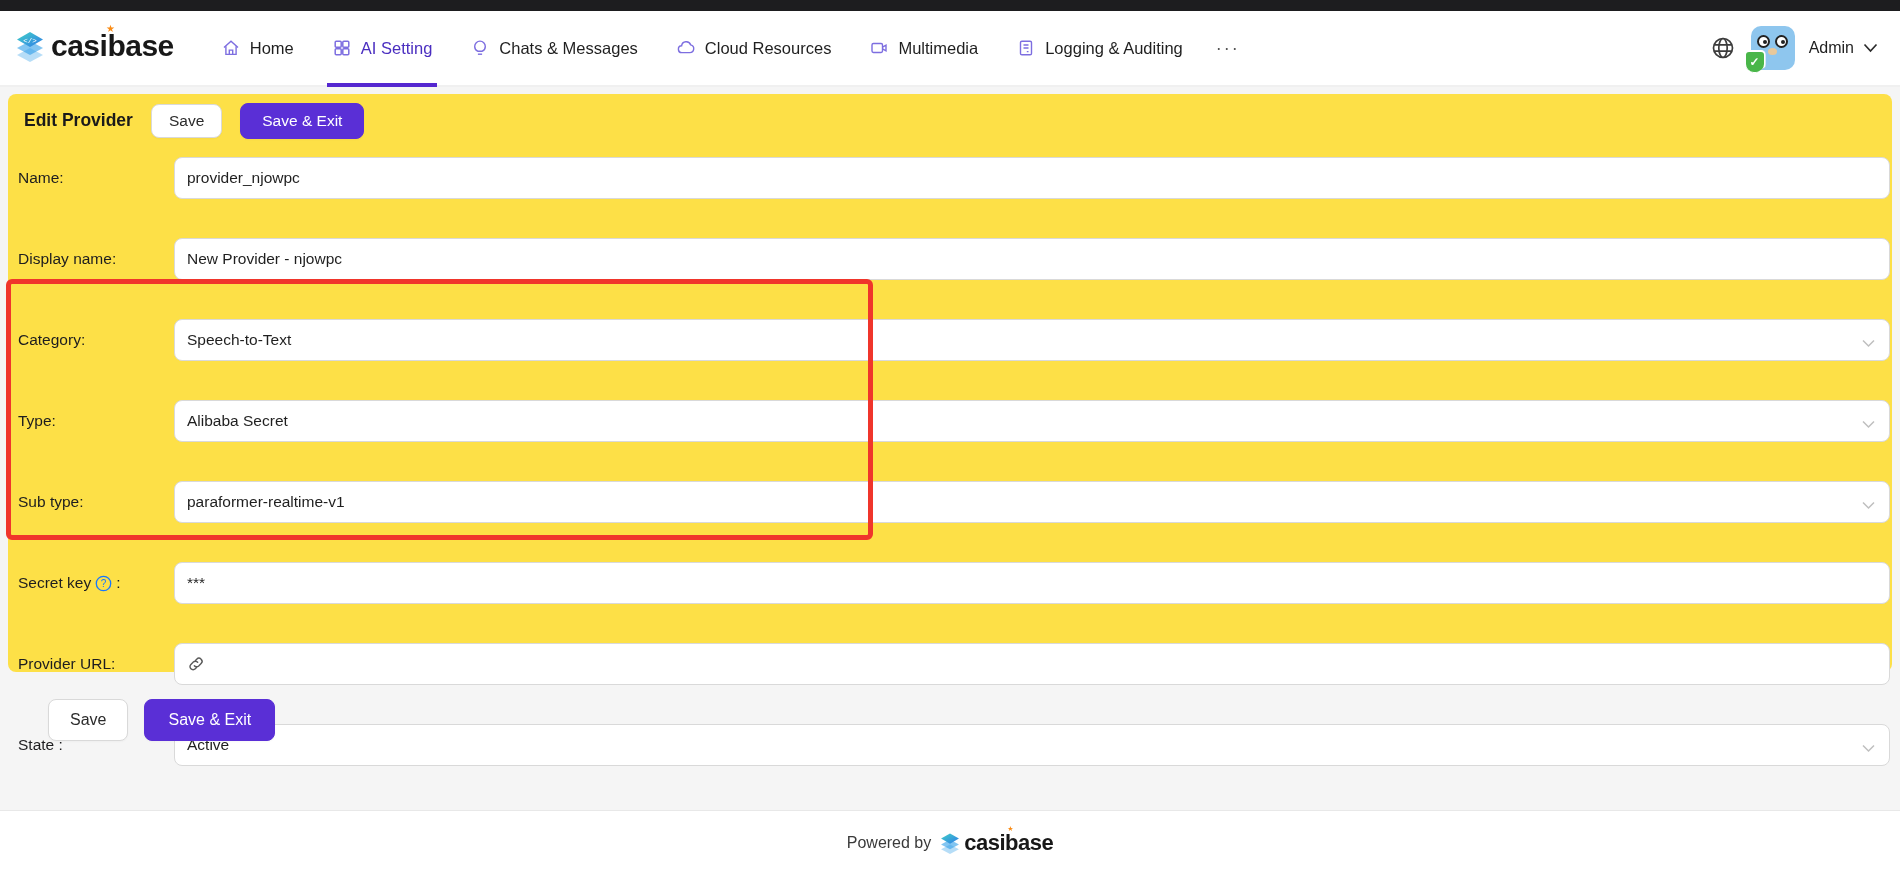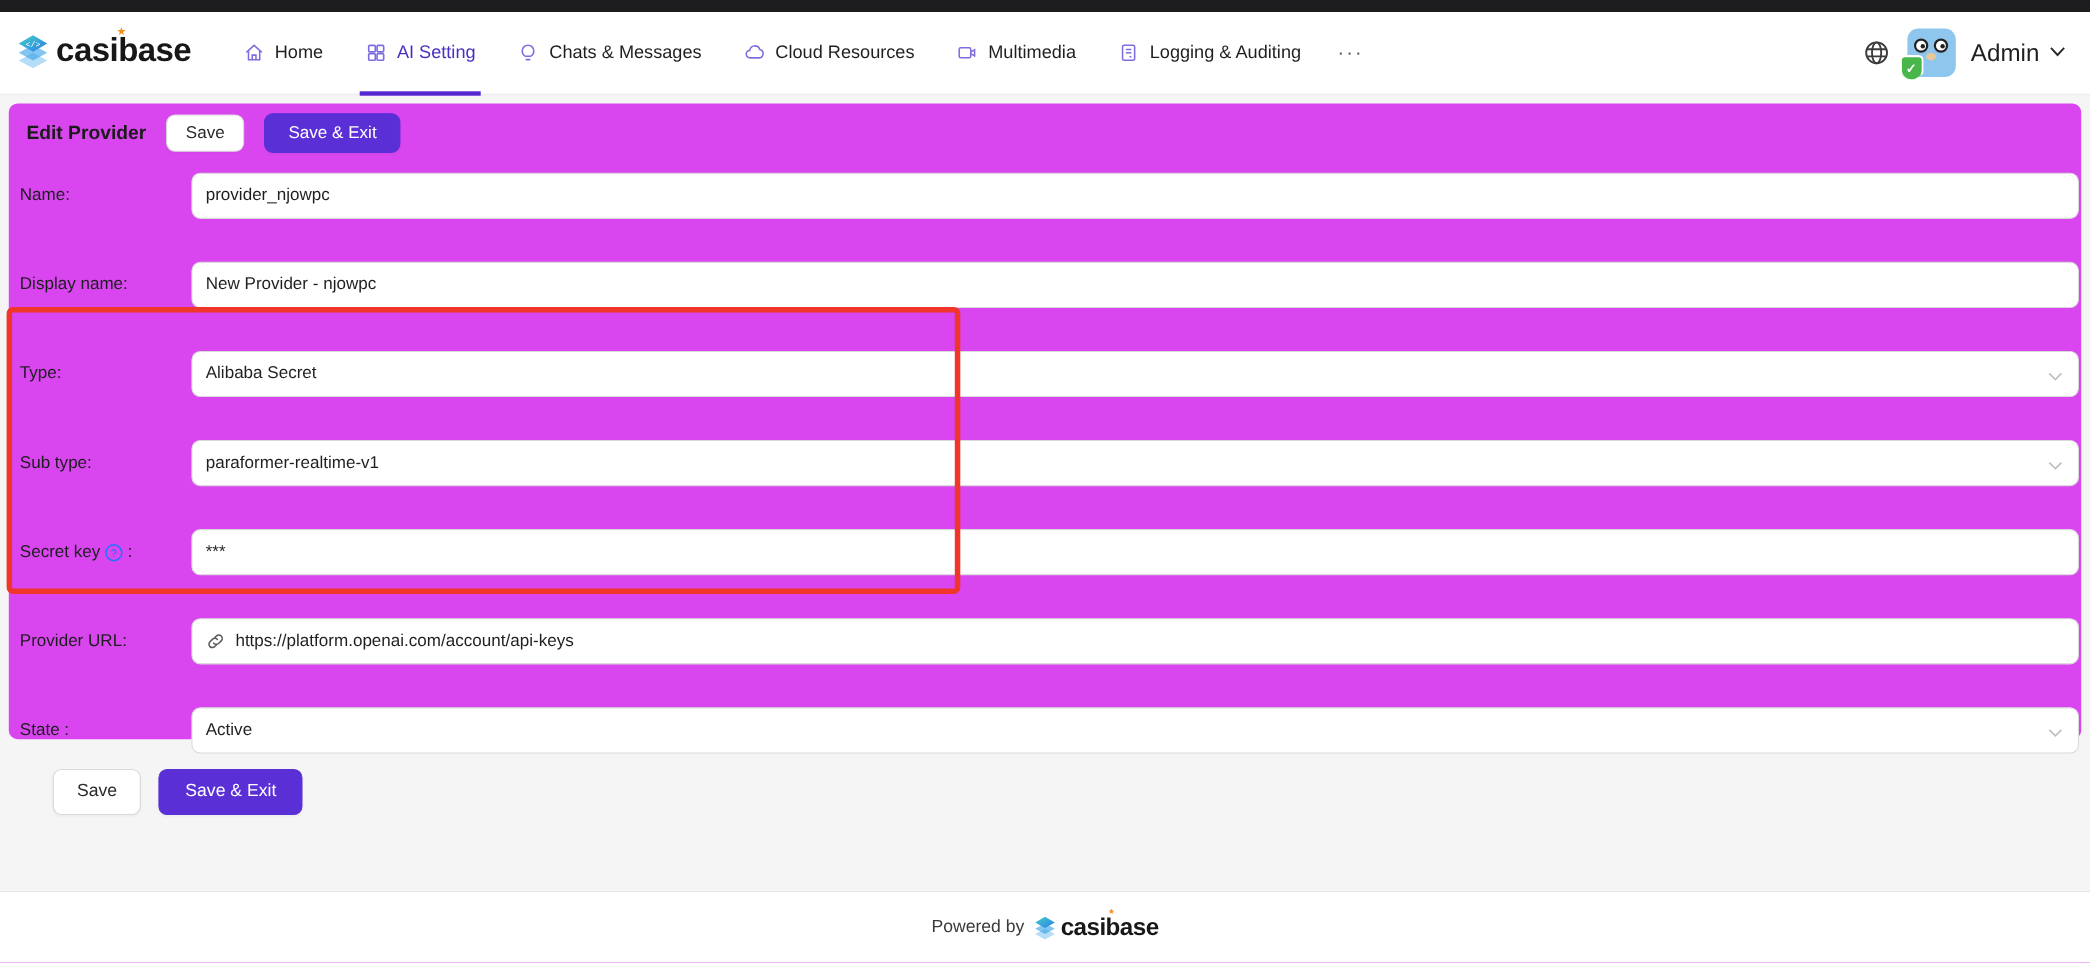--- a/index.html
+++ b/index.html
@@ -27,24 +27,24 @@
   .avatar { width:44px; height:44px; border-radius:10px; background:#8ec6ee; position:relative; overflow:visible; cursor:pointer; }
   .avatar .eye { position:absolute; top:9px; width:13px; height:13px; background:#fff; border:2px solid #222; border-radius:50%; }
   .avatar .eye::after { content:""; position:absolute; top:3px; left:4px; width:4px; height:4px; background:#222; border-radius:50%; }
   .avatar .eye.l { left:6px; } .avatar .eye.r { left:24px; }
   .avatar .snout { position:absolute; top:22px; left:17px; width:9px; height:7px; background:#e8c89a; border-radius:50%; }
   .avatar .shield { position:absolute; left:-7px; bottom:-4px; width:22px; height:24px; background:#49b649;
                     border:2px solid #fff; border-radius:5px 5px 10px 10px;
                     clip-path:polygon(0 0,100% 0,100% 70%,50% 100%,0 70%); display:flex; align-items:center; justify-content:center;
                     color:#fff; font-size:12px; font-weight:700; }
   .admin { display:flex; align-items:center; gap:9px; cursor:pointer; }
-  .admin-name { font-size:22px; color:#1f1f1f; }
-
-  
-  .panel { position:absolute; top:94px; left:8px; width:1884px; height:578px; background:#d946ef; border-radius:8px; }
+  .admin-name { font-size:16px; color:#1f1f1f; }
+
+  
+  .panel { position:absolute; top:94px; left:8px; width:1884px; height:578px; background:#fde047; border-radius:8px; }
   .toolbar { display:flex; align-items:center; gap:18px; padding:13px 16px 6px 16px; height:46px; }
   .toolbar-title { font-size:17.5px; font-weight:700; color:#1a1a1a; }
   .btn { border-radius:8px; font-size:15.5px; cursor:pointer; border:1px solid #d9d9d9; background:#fff; color:#2b2b2b;
          padding:7px 17px; box-shadow:0 1px 2px rgba(0,0,0,0.03); }
   .btn.primary { background:#5a2fd6; border-color:#5a2fd6; color:#fff; padding:8px 21px; }
 
   .form { padding:17px 2px 0 10px; }
   .frow { display:flex; align-items:center; margin-bottom:39px; }
   .flabel { width:156px; flex:0 0 156px; font-size:15.5px; color:#1d1d1f; display:flex; align-items:center; gap:4px; }
   .field { flex:1; height:42px; border:1px solid #d9d9d9; border-radius:8px; background:#fff;
@@ -199,20 +199,31 @@
       </div>
     </div>
 
     <div class="frow">
       <span class="flabel">Display name:</span>
       <div class="field">
         <input value="New Provider - njowpc" style="">
       </div>
     </div>
 
+    <div class="frow">
+      <span class="flabel">Category:</span>
+      <div class="field">
+        <span>Speech-to-Text</span>
+        <span class="chev">
+          <svg width="13" height="9" viewBox="0 0 13 9" fill="none" stroke="#bfbfbf" stroke-width="1.5">
+              <path d="M1 1.5 L6.5 7 L12 1.5"></path>
+            </svg>
+        </span>
+      </div>
+    </div>
 
     <div class="frow">
       <span class="flabel">Type:</span>
       <div class="field">
         <span>Alibaba Secret</span>
         <span class="chev">
           <svg width="13" height="9" viewBox="0 0 13 9" fill="none" stroke="#bfbfbf" stroke-width="1.5">
               <path d="M1 1.5 L6.5 7 L12 1.5"></path>
             </svg>
         </span>
@@ -249,21 +260,20 @@
 
     <div class="frow">
       <span class="flabel">Provider URL:</span>
       <div class="field">
         <span class="prefix-icon">
           <svg width="18" height="18" viewBox="0 0 18 18" fill="none" stroke="#595959" stroke-width="1.4" stroke-linecap="round">
             <path d="M7.3 10.7 a3.1 3.1 0 0 0 4.4 .3 l2.4-2.4 a3.1 3.1 0 1 0-4.4-4.4 L8.5 5.4"></path>
             <path d="M10.7 7.3 a3.1 3.1 0 0 0-4.4-.3 L3.9 9.4 a3.1 3.1 0 1 0 4.4 4.4 l1.2-1.2"></path>
           </svg>
         </span>
-        <input value="https://platform.openai.com/account/api-keys" style="">
       </div>
     </div>
 
     <div class="frow">
       <span class="flabel">State :</span>
       <div class="field">
         <span>Active</span>
         <span class="chev">
           <svg width="13" height="9" viewBox="0 0 13 9" fill="none" stroke="#bfbfbf" stroke-width="1.5">
               <path d="M1 1.5 L6.5 7 L12 1.5"></path>

